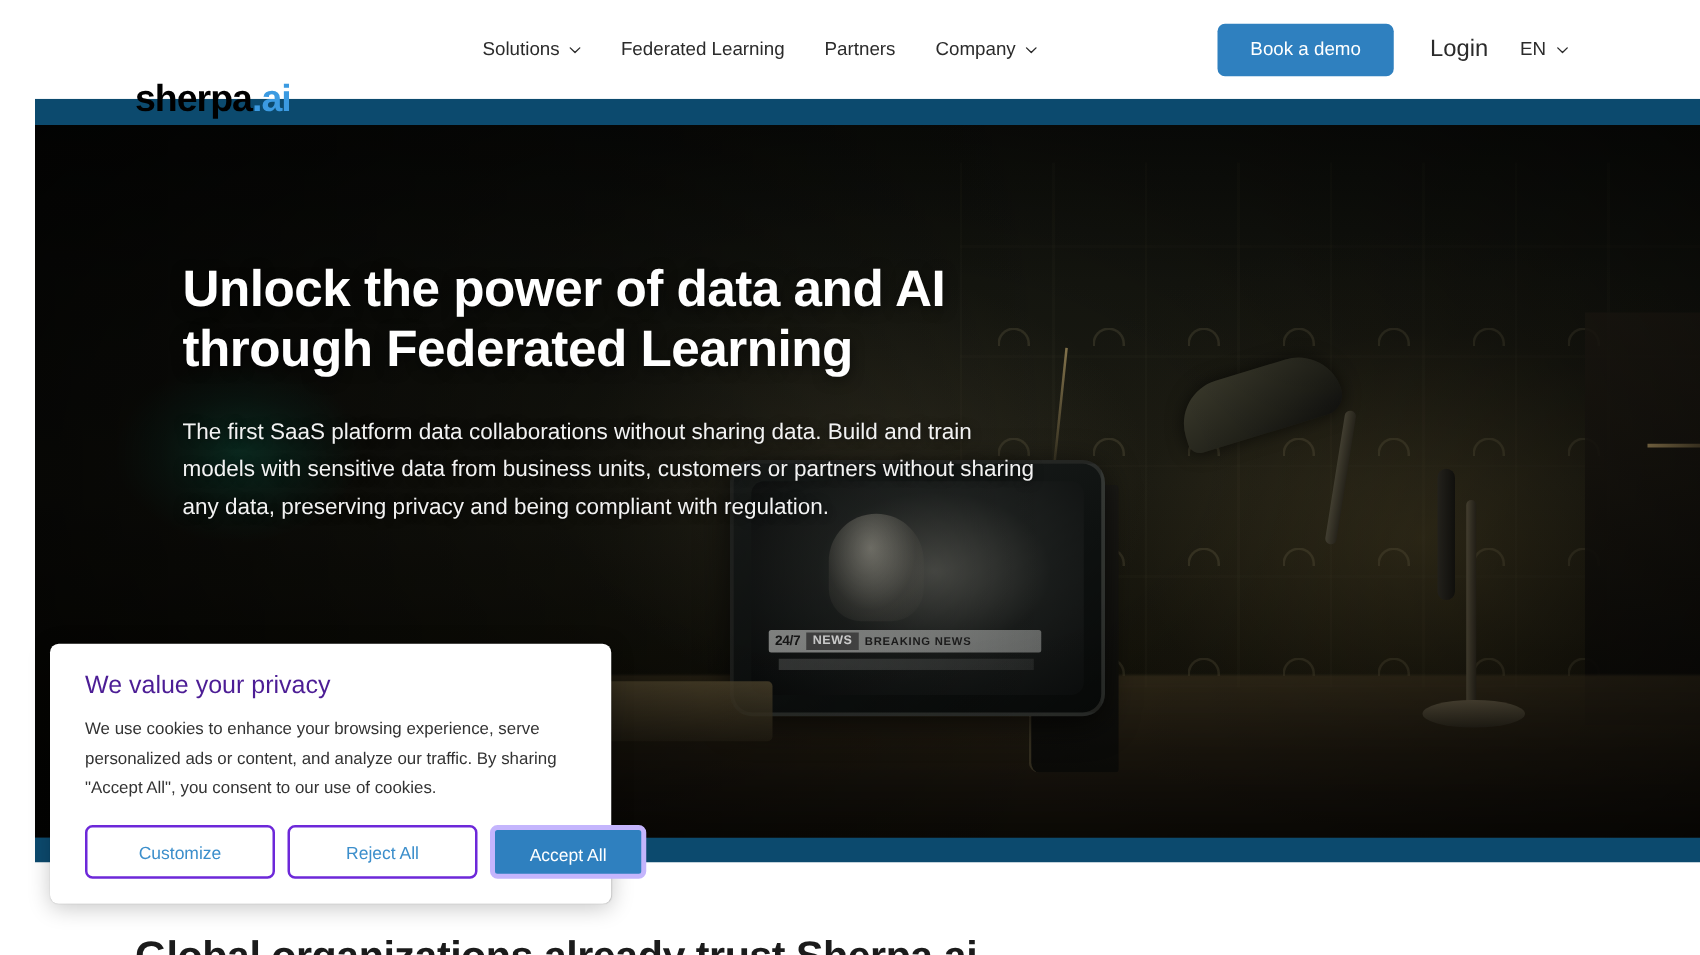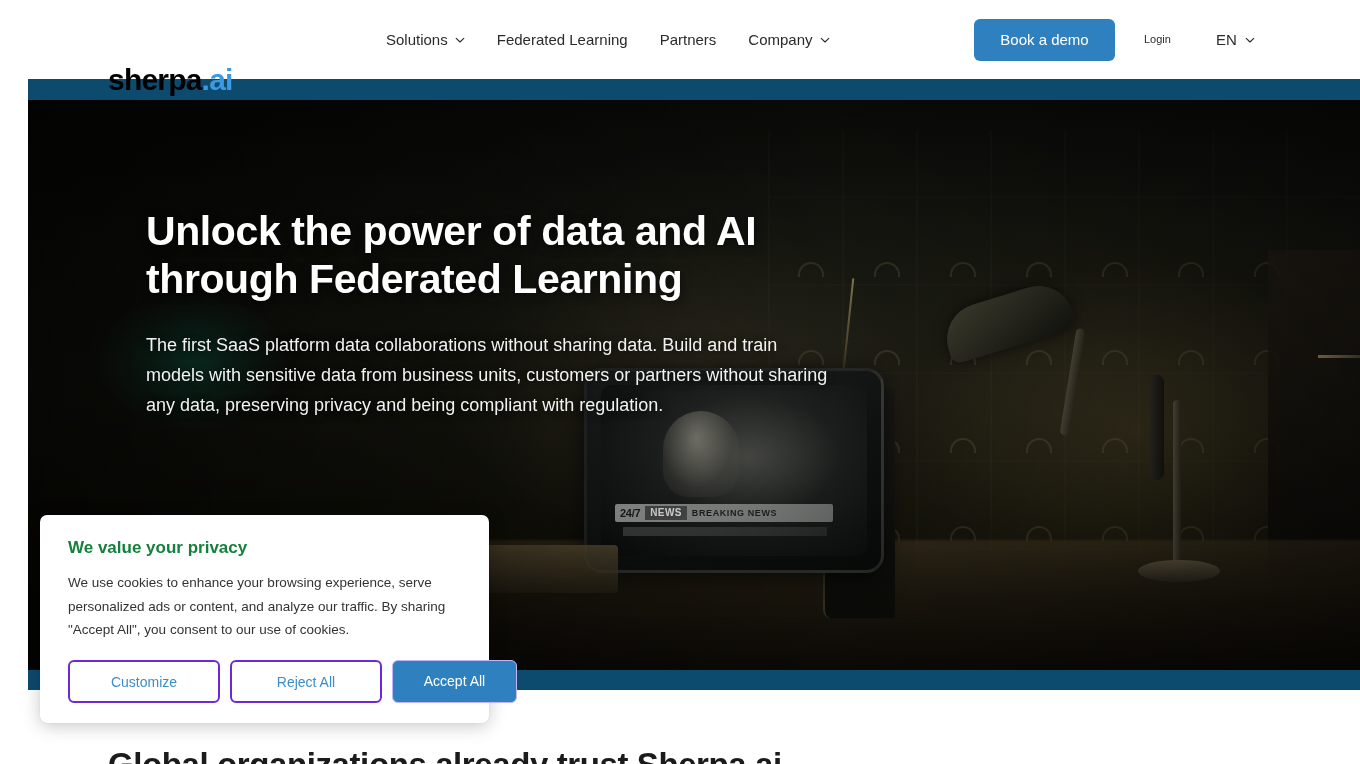--- a/index.html
+++ b/index.html
@@ -41,21 +41,21 @@
   .cta {
     position:absolute; left:974px; top:19px;
     width:141px; height:42px; border-radius:6px;
     background:#2f80bf; color:#ffffff;
     font-size:15px; line-height:42px; text-align:center;
     border:none; cursor:pointer;
     font-family:"Liberation Sans", sans-serif;
   }
   .login {
     position:absolute; left:1144px; top:30px;
-    font-size:11px; color:#2b2b2b; line-height:19px; cursor:pointer;
+    font-size:19px; color:#2b2b2b; line-height:19px; cursor:pointer;
   }
   .lang {
     position:absolute; left:1216px; top:30px;
     display:flex; align-items:center; gap:8px;
     font-size:15px; color:#2b2b2b; line-height:19px; cursor:pointer;
   }
 
   
   .hero {
     position:absolute; left:0; top:79px; width:1360px; height:611px;
@@ -231,42 +231,42 @@
 
   
   .cookie {
     position:absolute; left:40px; top:515px; width:449px; height:208px;
     background:#ffffff; border-radius:7px;
     box-shadow:0 3px 18px rgba(0,0,0,0.22), 0 0 1px rgba(0,0,0,0.18);
     z-index:60;
   }
   .cookie-title {
     position:absolute; left:28px; top:22px;
-    font-size:17px; font-weight:bold; color:#15803d; line-height:22px;
+    font-size:20px; font-weight:normal; color:#4c1d95; line-height:22px;
   }
   .cookie-body {
     position:absolute; left:28px; top:56px; width:398px;
     font-size:13.5px; color:#333333; line-height:23.5px;
   }
   .cookie-btns {
     position:absolute; left:28px; top:145px;
     display:flex; gap:10px;
   }
   .ck-btn {
     height:43px; border-radius:6px; cursor:pointer;
     font-size:14px; line-height:41px; text-align:center;
     font-family:"Liberation Sans", sans-serif;
   }
   .ck-outline {
     width:152px; background:#ffffff;
     border:2px solid #6d28d9; color:#3b8ecb;
   }
   .ck-fill {
     width:125px; background:#2f80bf;
-    border:1px solid #c4b5fd; color:#ffffff;
+    border:4px solid #c4b5fd; color:#ffffff;
   }
 
   
   .section {
     position:absolute; left:0; top:690px; width:1360px; height:74px;
     background:#ffffff; overflow:hidden;
   }
   .section-title {
     position:absolute; left:108px; top:54px;
     font-size:33px; font-weight:bold; color:#1b1b1b;

